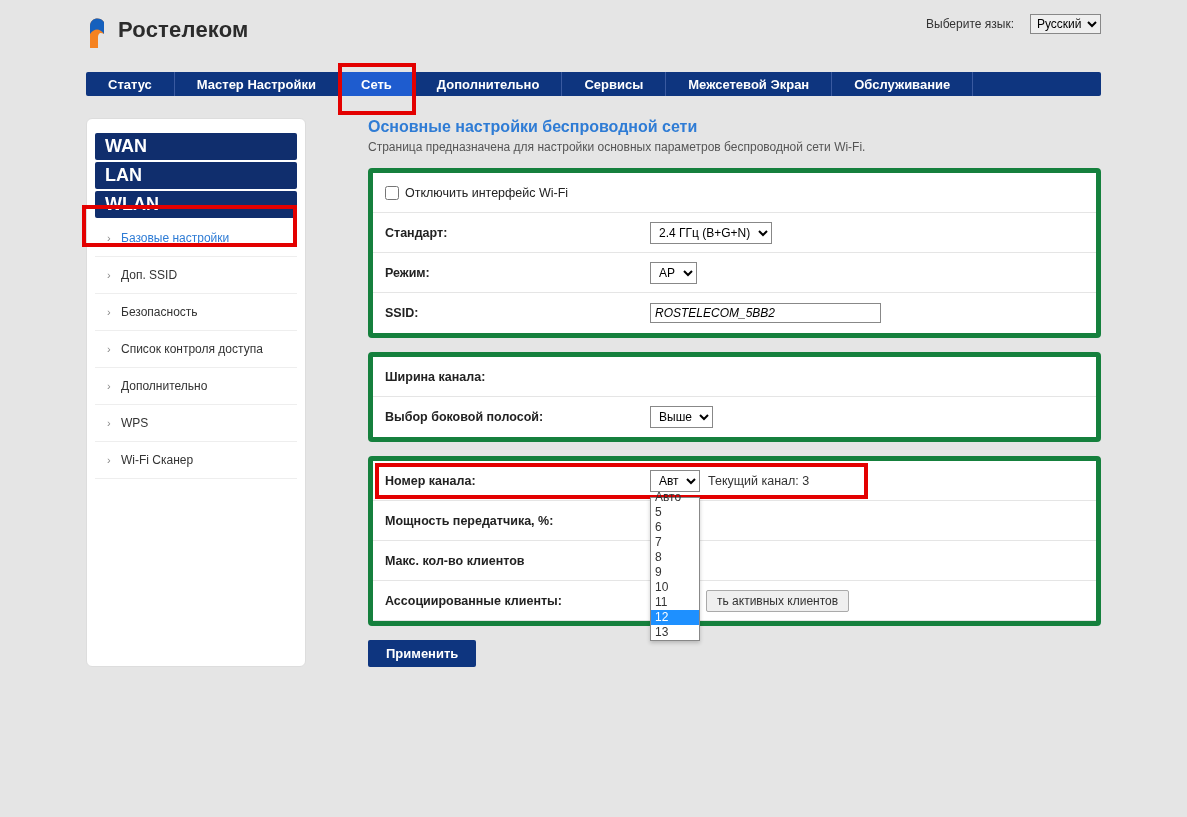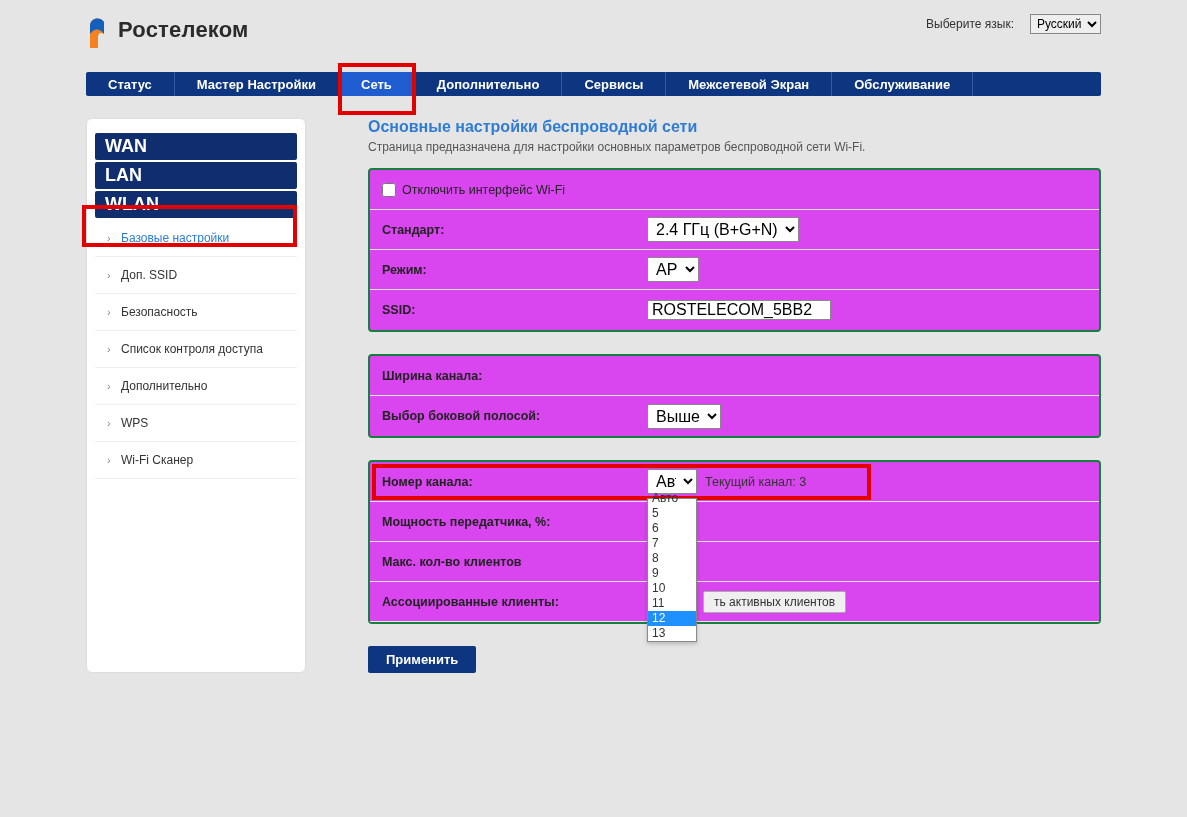--- a/index.html
+++ b/index.html
@@ -71,33 +71,33 @@
   .sidebar .item::before {
     content: "›"; color:#888; font-size:11px; display:inline-block; width:8px;
   }
   .sidebar .item.active { color:#2f7cd5; }
   .content { flex:1; }
   .content h2 {
     color:#2f7cd5; font-size:16px; font-weight:bold; margin-bottom:4px;
   }
   .content .subtitle { color:#555; font-size:12px; margin-bottom:14px; }
   .panel {
-    background:#d946ef; border:2px solid #15803d; border-radius:4px;
-    margin-bottom:22px;
+    background:#ffffff; border:5px solid #15803d; border-radius:4px;
+    margin-bottom:14px;
     position:relative;
   }
   .panel .row {
     display:flex; align-items:center; min-height:40px;
     border-bottom:1px solid #e5e5e5; padding:4px 12px;
   }
   .panel .row:last-child { border-bottom:none; }
   .panel .row .lbl { width:265px; font-weight:bold; font-size:12.5px; color:#222;}
   .panel .row .val { flex:1; font-size:12.5px; display:flex; align-items:center; gap:8px;}
   .panel select, .panel input[type=text] {
-    font-size:16px; padding:2px 4px; border:1px solid #888;
+    font-size:12px; padding:2px 4px; border:1px solid #888;
     background:#fff;
   }
   .panel input[type=text]{ height:20px; }
   .panel input[type=checkbox]{ width:14px;height:14px; margin-right:6px;}
   .btn {
     background:#0e357f; color:#fff; border:none; font-weight:bold;
     padding:6px 18px; font-size:13px; cursor:pointer; border-radius:2px;
   }
   .btn-outline {
     background:#efefef; border:1px solid #aaa; color:#333;
@@ -196,21 +196,21 @@
         </div>
         <div class="row">
           <div class="lbl">Режим:</div>
           <div class="val">
               <select><option>AP</option></select>
             </div>
         </div>
         <div class="row">
           <div class="lbl">SSID:</div>
           <div class="val">
-              <input type="text" style="width: 184px;" value="ROSTELECOM_5BB2">
+              <input type="text" style="width: 231px; font-style: italic;" value="ROSTELECOM_5BB2">
             </div>
         </div>
       </div>
 
       <div class="panel">
         <div class="row">
           <div class="lbl">Ширина канала:</div>
         </div>
         <div class="row">
           <div class="lbl">Выбор боковой полосой:</div>

